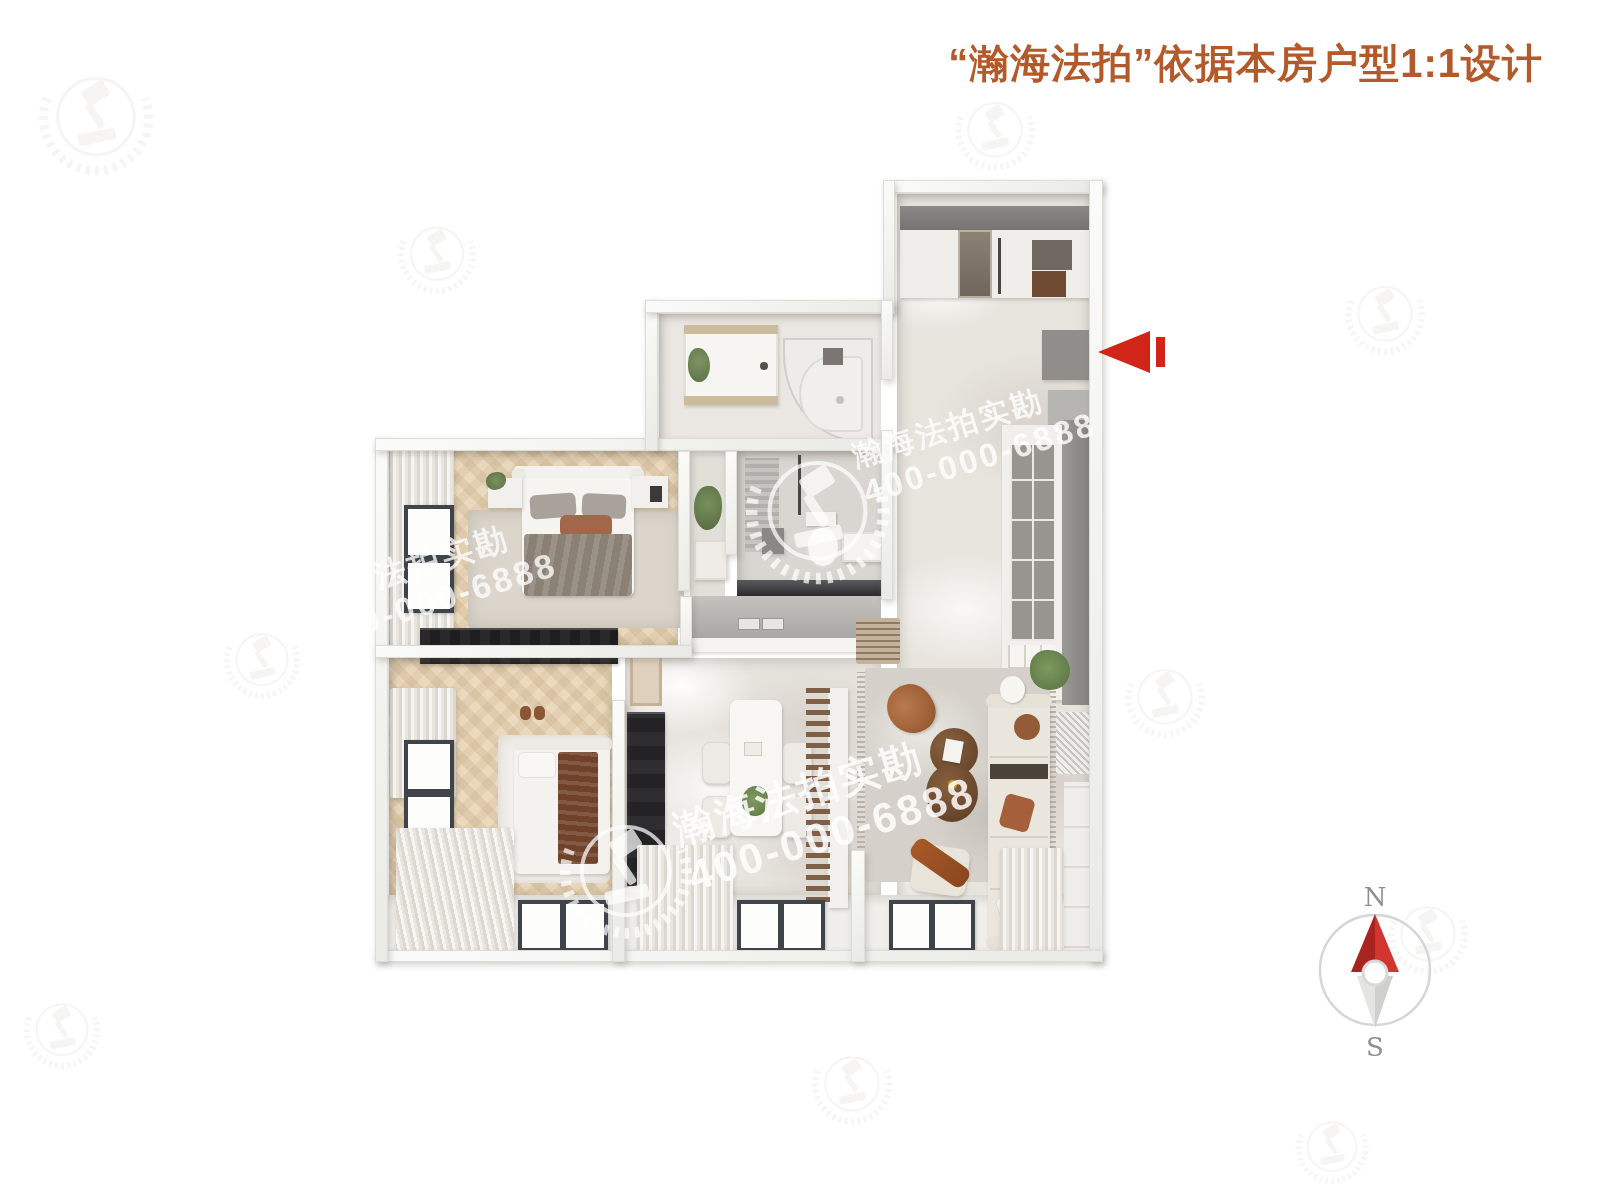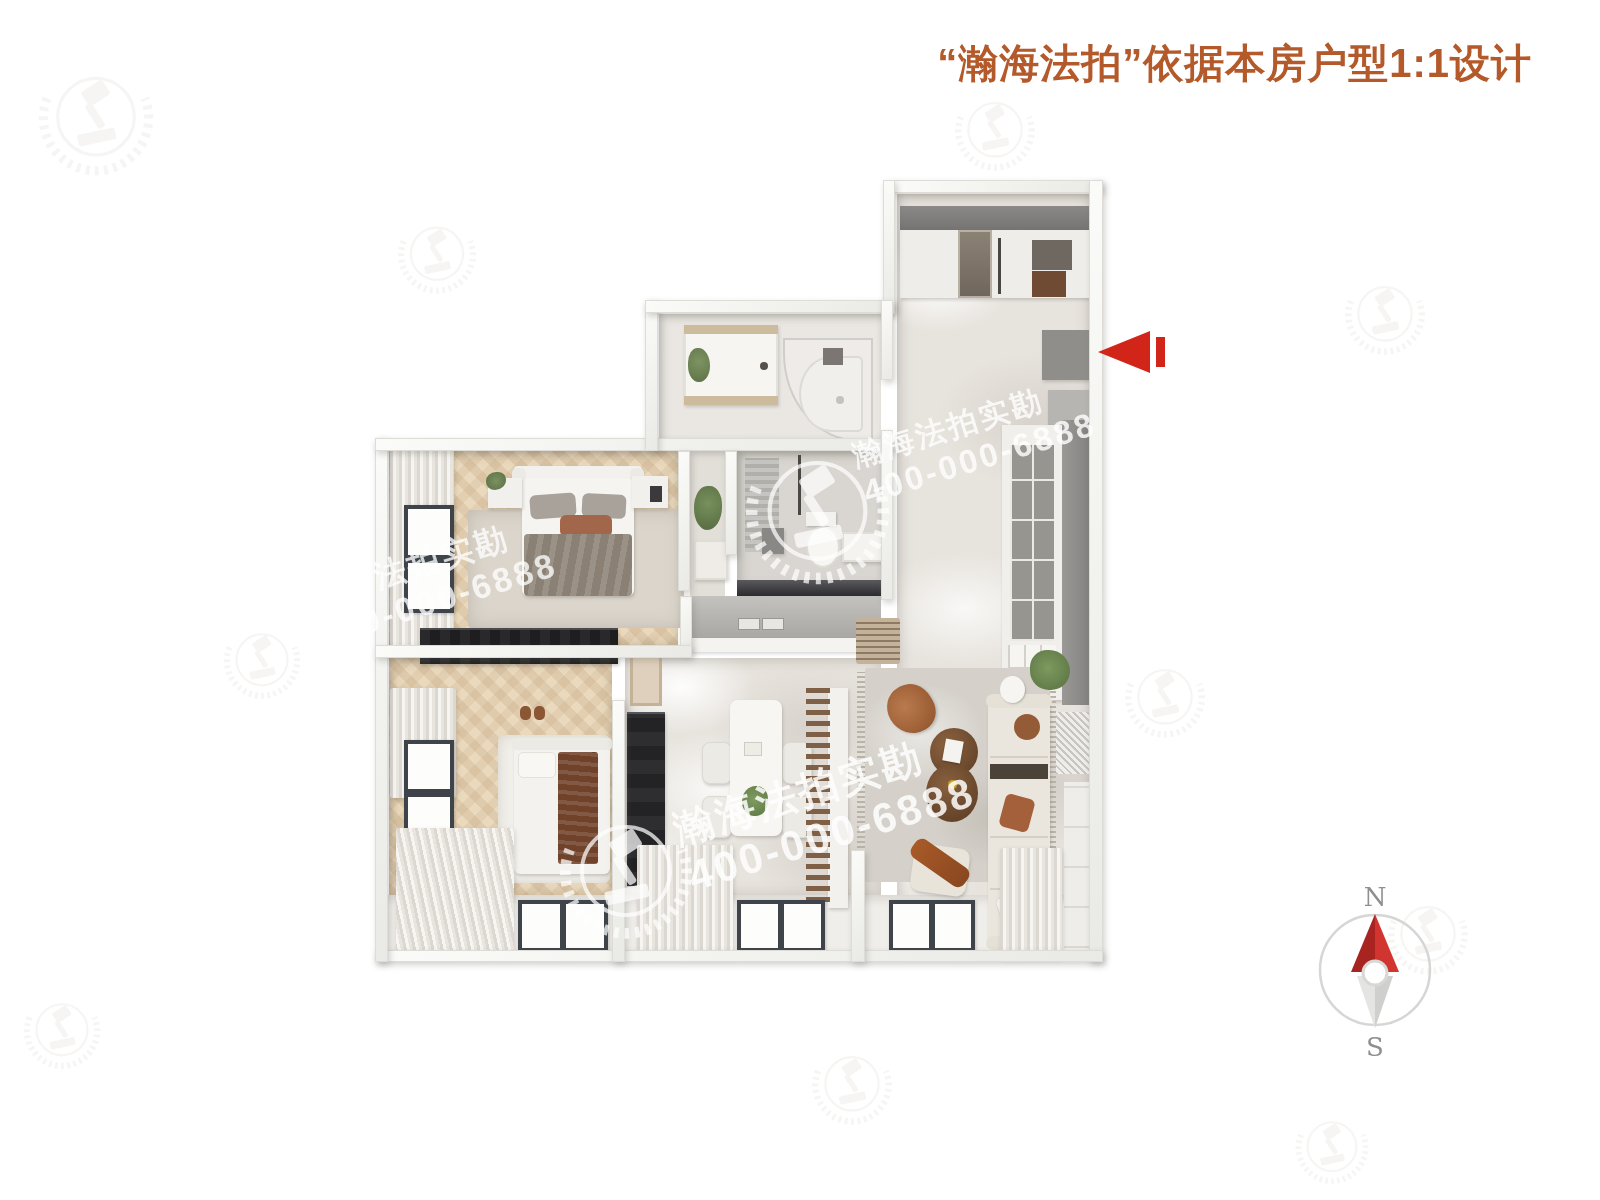--- a/index.html
+++ b/index.html
@@ -229,21 +229,21 @@
     </svg>
   <div class="a wm-text" style="left:668px;top:808px;font-size:40px;opacity:.85">
     <div>瀚海法拍实勘</div>
     <div style="font-size:42px">400-000-6888</div>
   </div>
   <div class="a wm-text" style="left:302px;top:580px;font-size:32px;opacity:.78">
     <div>瀚海法拍实勘</div>
     <div style="font-size:34px">400-000-6888</div>
   </div>
 
-  <div id="header-title" class="a" style="right:68px;top:36px">“瀚海法拍”依据本房户型1:1设计</div>
+  <div id="header-title" class="a" style="right:57px;top:36px">“瀚海法拍”依据本房户型1:1设计</div>
 
   <div class="a" style="left:1098px;top:331px;width:0;height:0;border-top:21px solid transparent;border-bottom:21px solid transparent;border-right:52px solid #d2251a;z-index:6"></div>
   <div class="a" style="left:1156px;top:337px;width:9px;height:30px;background:#d2251a;z-index:6"></div>
 
   <div class="a compass-letter" style="left:1305px;top:882px;width:140px">N</div>
   <svg class="a" style="left:1305px;top:880px;z-index:6" width="140" height="170" viewBox="0 0 140 170">
     <circle cx="70" cy="90" r="55" fill="none" stroke="#d6d6d4" stroke-width="2.5"></circle>
     <polygon points="70,34 46,92 70,92" fill="#a82420"></polygon>
     <polygon points="70,34 94,92 70,92" fill="#d23530"></polygon>
     <polygon points="70,148 52,96 70,96" fill="#e4e4e2"></polygon>

